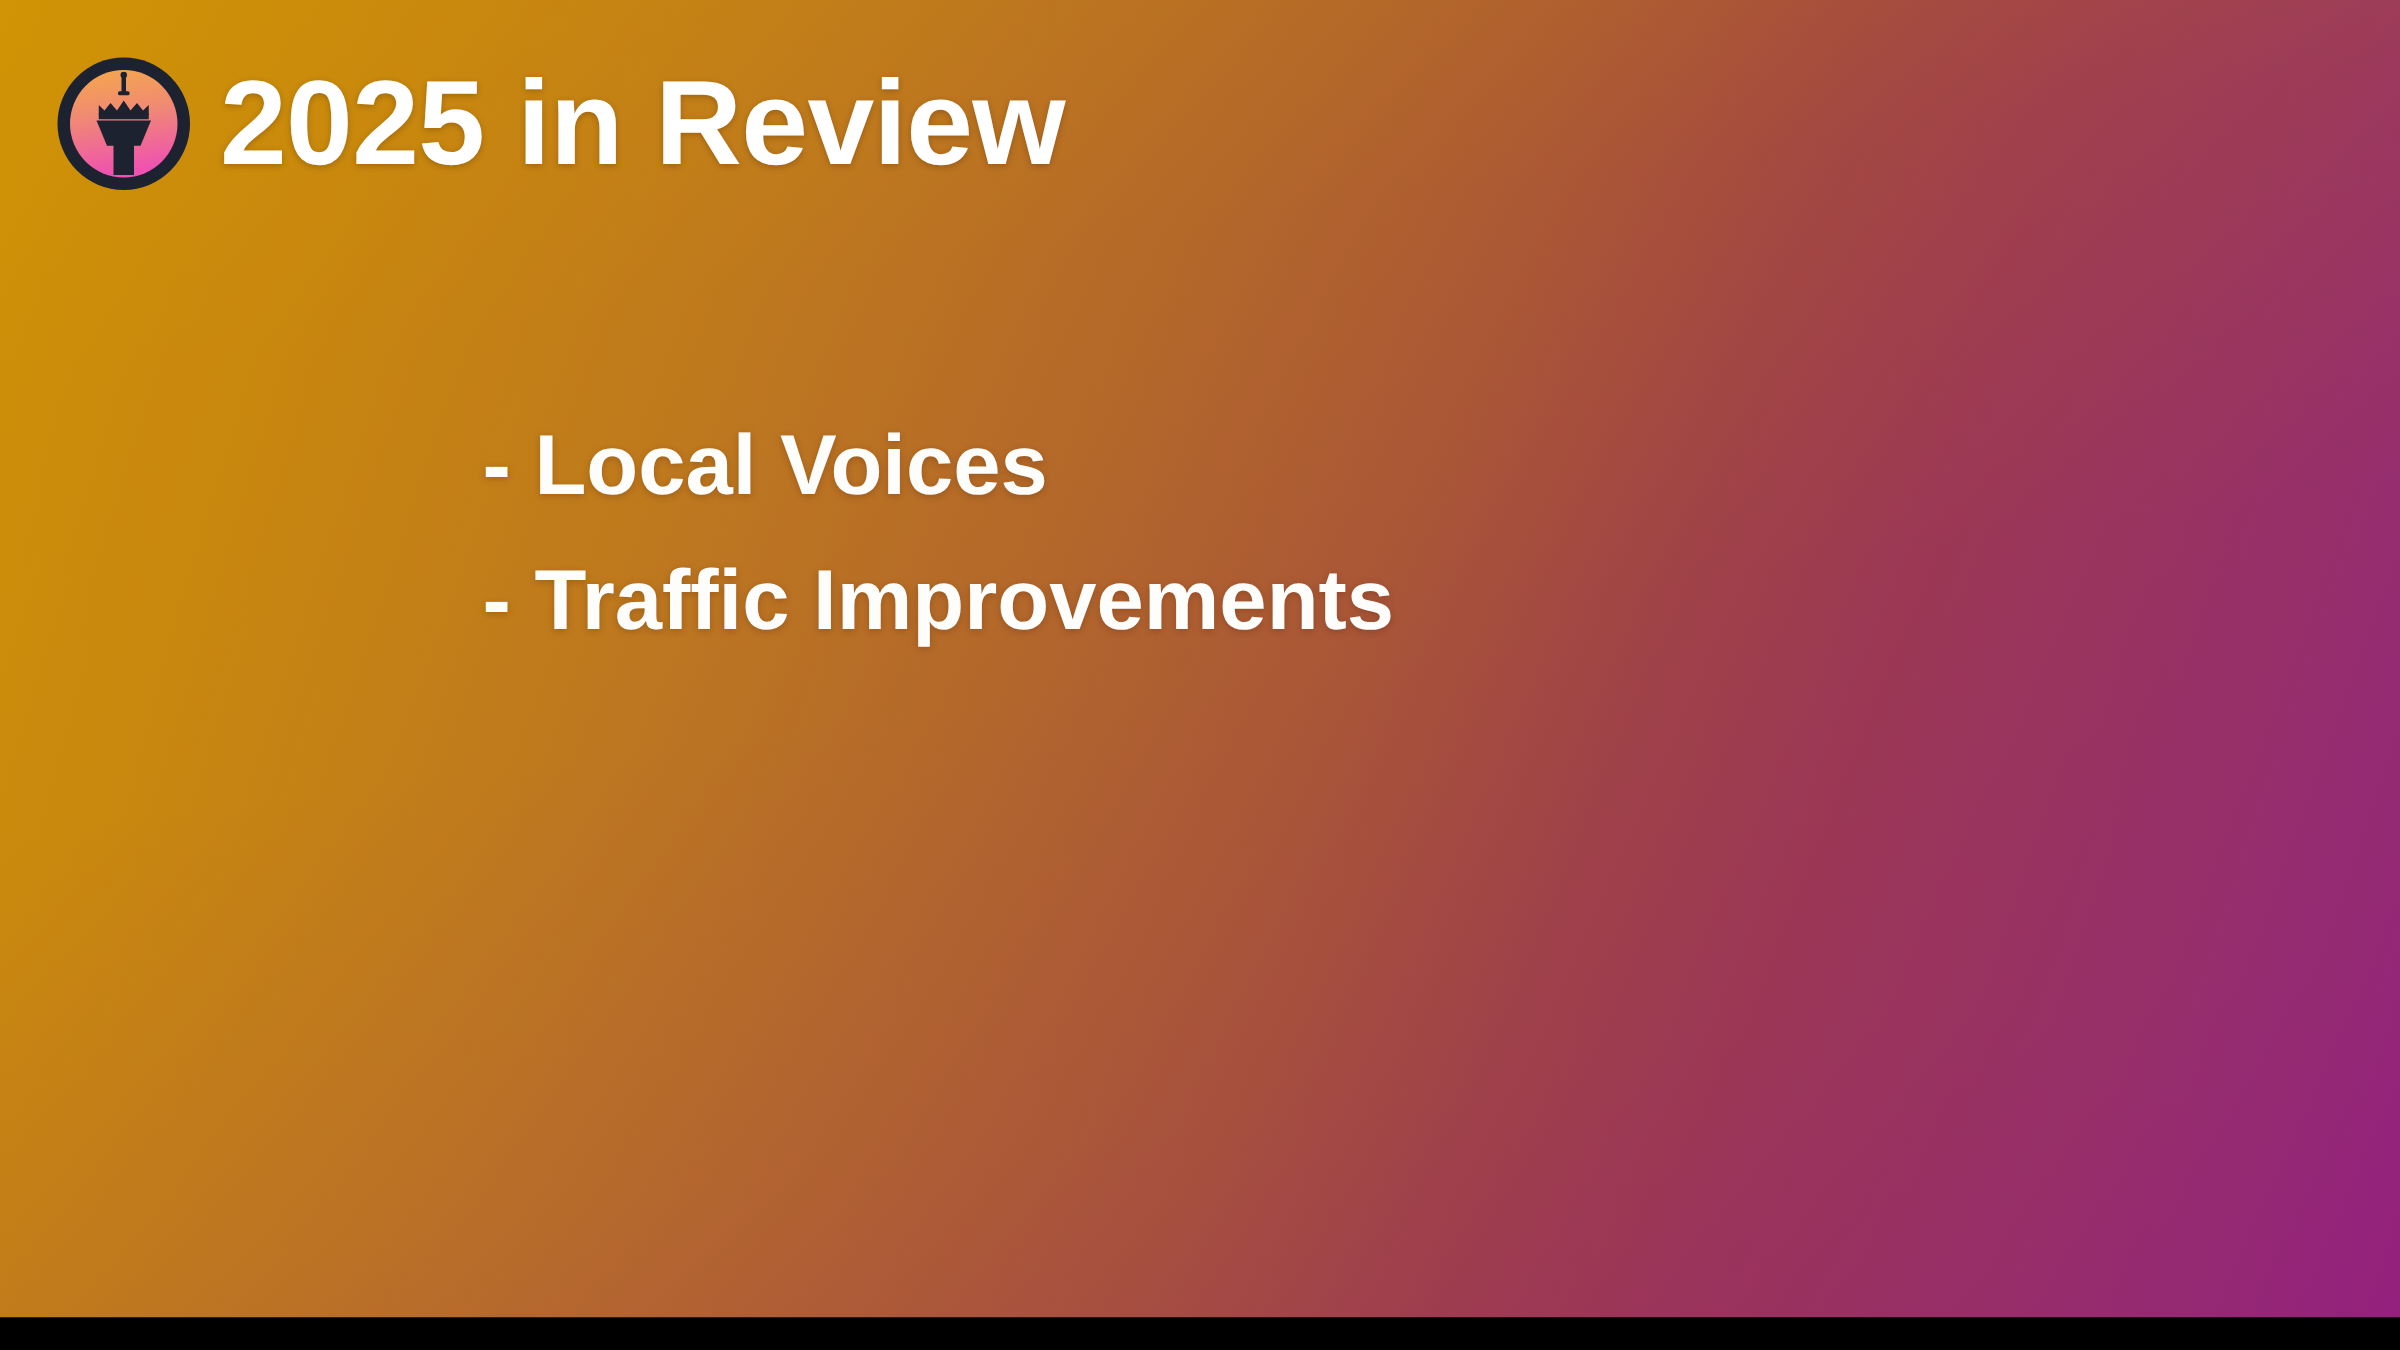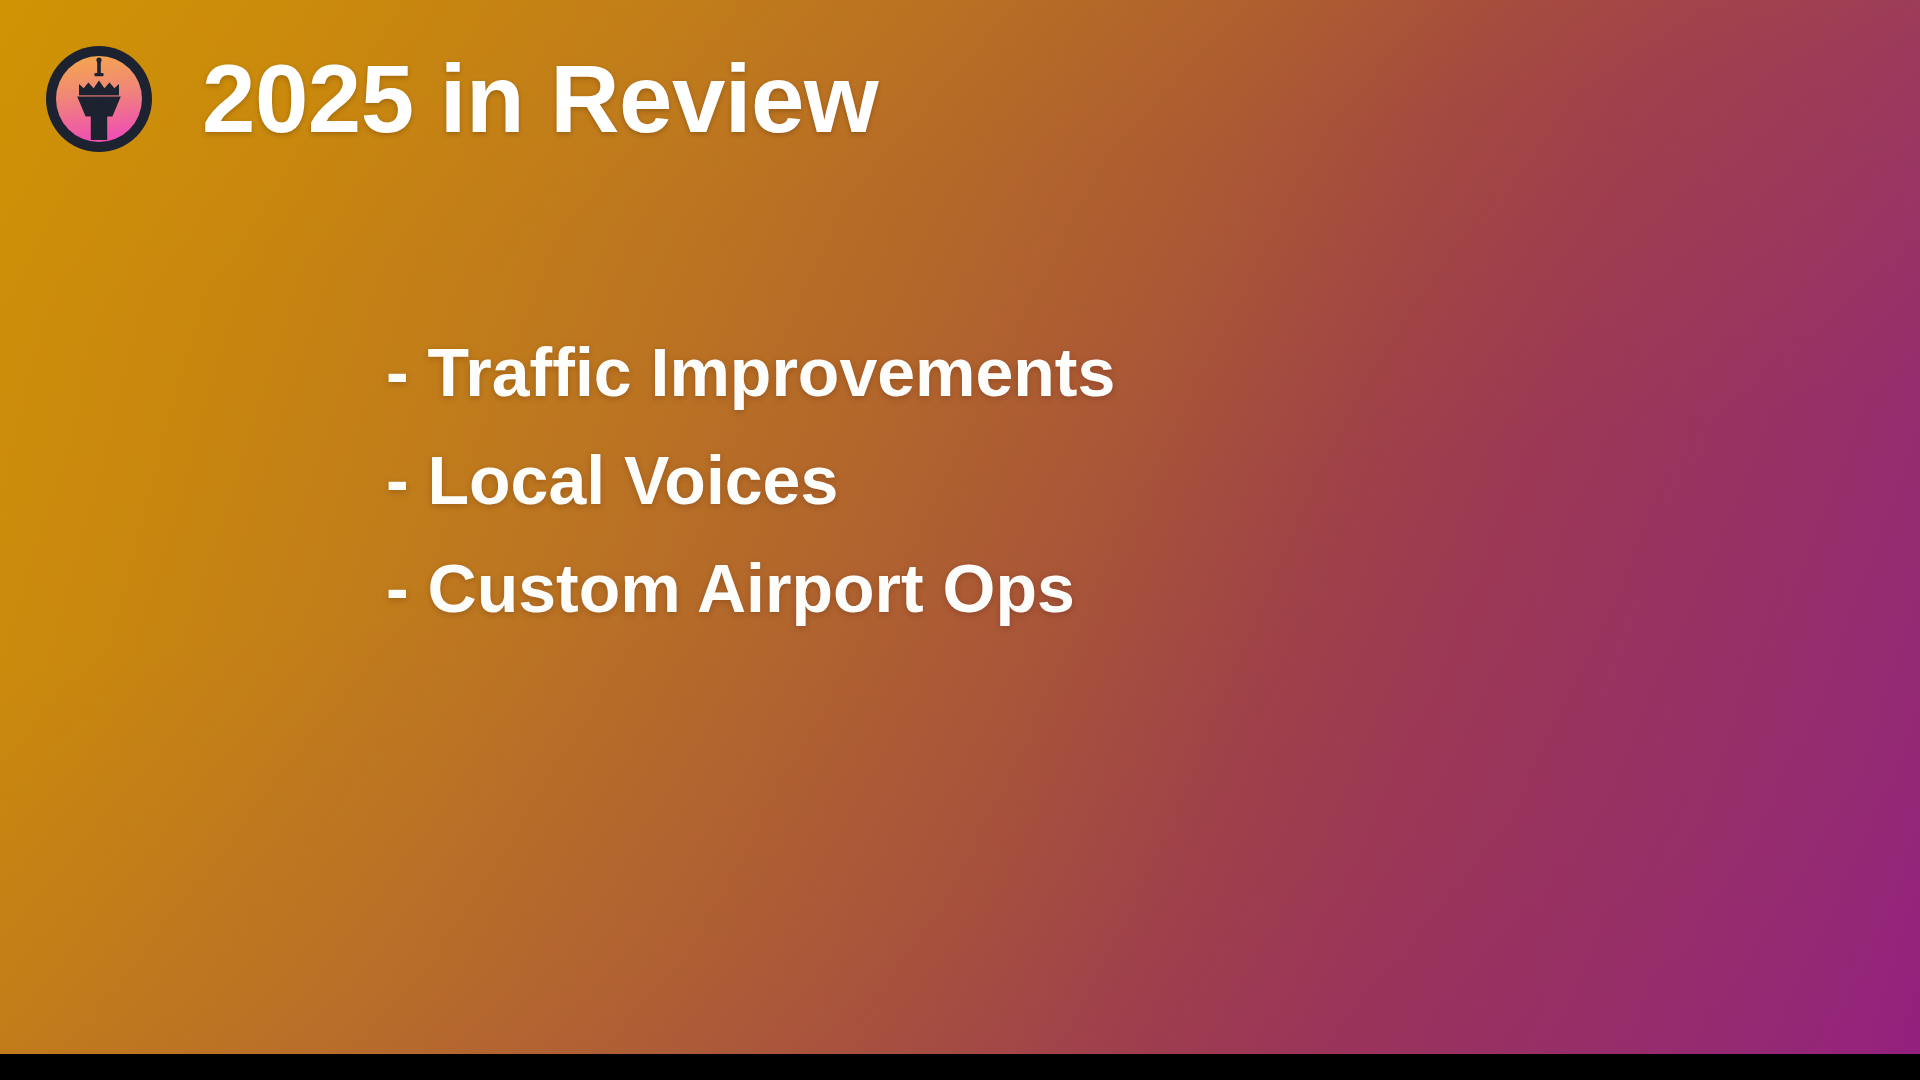--- a/index.html
+++ b/index.html
@@ -87,21 +87,20 @@
 
   .slide-title {
     font-family: "Liberation Sans", sans-serif;
     font-weight: bold;
     font-size: 96px;
     line-height: 1.0;
     color: #ffffff;
     white-space: nowrap;
     letter-spacing: -0.5px;
     text-shadow: 0 2px 5px rgba(60,25,0,0.28);
-    margin-left: 26px;
   }
 
   
   .slide-body {
     position: absolute;
     left: 386px;
     top: 318px;
     width: 1150px;
     z-index: 3;
   }
@@ -155,19 +154,18 @@
         <path d="M33.2 52.4 L76.8 52.4 L68.4 72.6 L41.6 72.6 Z"></path>
 
         <rect x="46.8" y="72" width="16.4" height="24"></rect>
       </g>
     </svg>
 
     <div class="slide-title">2025 in Review</div>
   </div>
 
   <div class="slide-body">
+    <div class="bullet-line">- Local Voices</div>
     <div class="bullet-line">- Traffic Improvements</div>
-    <div class="bullet-line">- Local Voices</div>
-    <div class="bullet-line">- Custom Airport Ops</div>
   </div>
 
   <div class="letterbox-bottom"></div>
 </div>
 
 </body></html>

